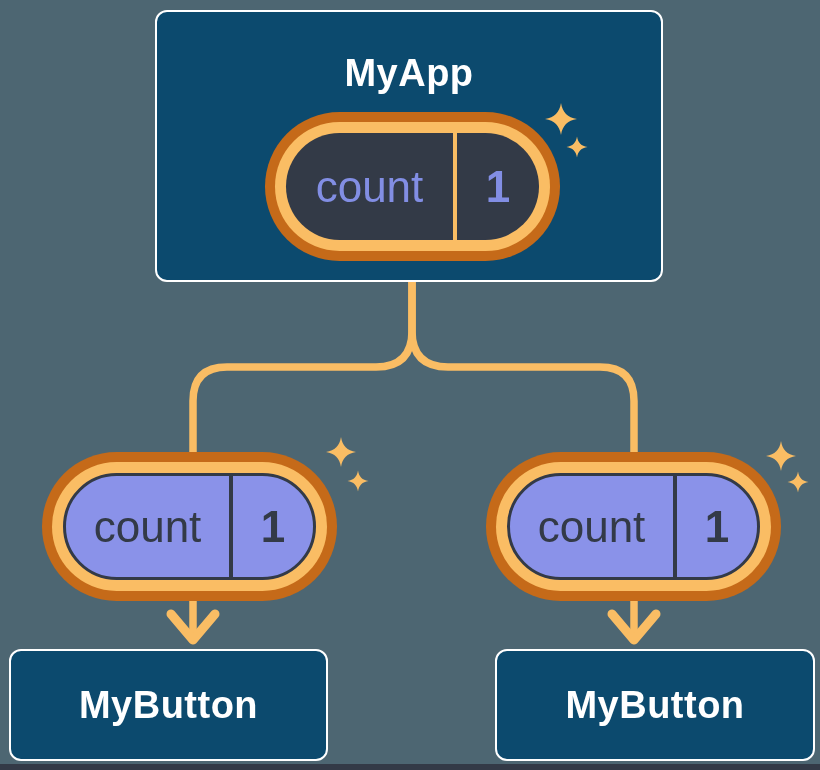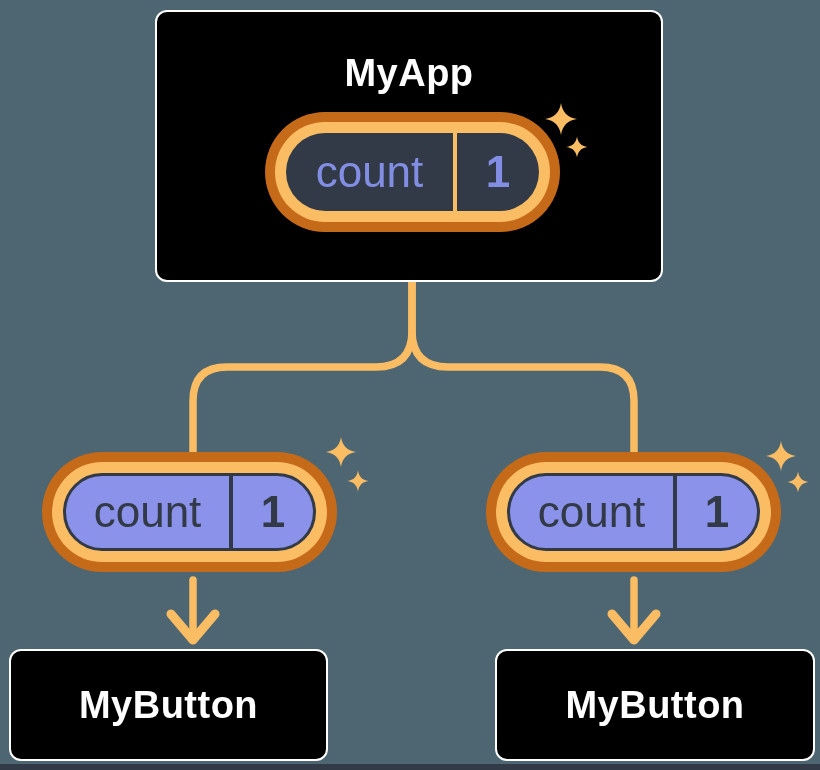--- a/index.html
+++ b/index.html
@@ -7,36 +7,36 @@
     position:relative; width:820px; height:770px; overflow:hidden;
     background:#4d6672;
     font-family:"Liberation Sans", sans-serif;
   }
   svg.layer { position:absolute; left:0; top:0; width:820px; height:770px; pointer-events:none; }
   .links-layer  { z-index:1; }
   .sparkle-layer{ z-index:5; }
 
   .comp-box {
     position:absolute; box-sizing:border-box; z-index:2;
-    background:#000000; border:2px solid #ffffff; border-radius:12px;
+    background:#0c4a6e; border:2px solid #ffffff; border-radius:12px;
   }
   .comp-box.myapp { left:155px; top:10px;  width:508px; height:272px; }
   .comp-box.btn-left  { left:9px;   top:649px; width:319px; height:112px; display:flex; align-items:center; justify-content:center; }
   .comp-box.btn-right { left:495px; top:649px; width:320px; height:112px; display:flex; align-items:center; justify-content:center; }
 
   .comp-title {
     color:#ffffff; font-size:38px; font-weight:700; letter-spacing:0.5px;
     text-align:center; line-height:1;
   }
   .myapp .comp-title { margin-top:42px; }
 
   
   .pill {
     position:absolute; box-sizing:border-box; z-index:3;
-    width:295px; height:120px;
+    width:295px; height:149px;
     background:#c56a19; border-radius:999px; padding:10px;text-align:right;
   }
   .pill-state { left:108px; top:100px; }            
   .pill-prop-left  { left:42px;  top:452px; }
   .pill-prop-right { left:486px; top:452px; }
   .pill-mid {
     box-sizing:border-box; width:100%; height:100%;
     background:#fabd64; border-radius:999px; padding:11px;
   }
   .pill-inner {

